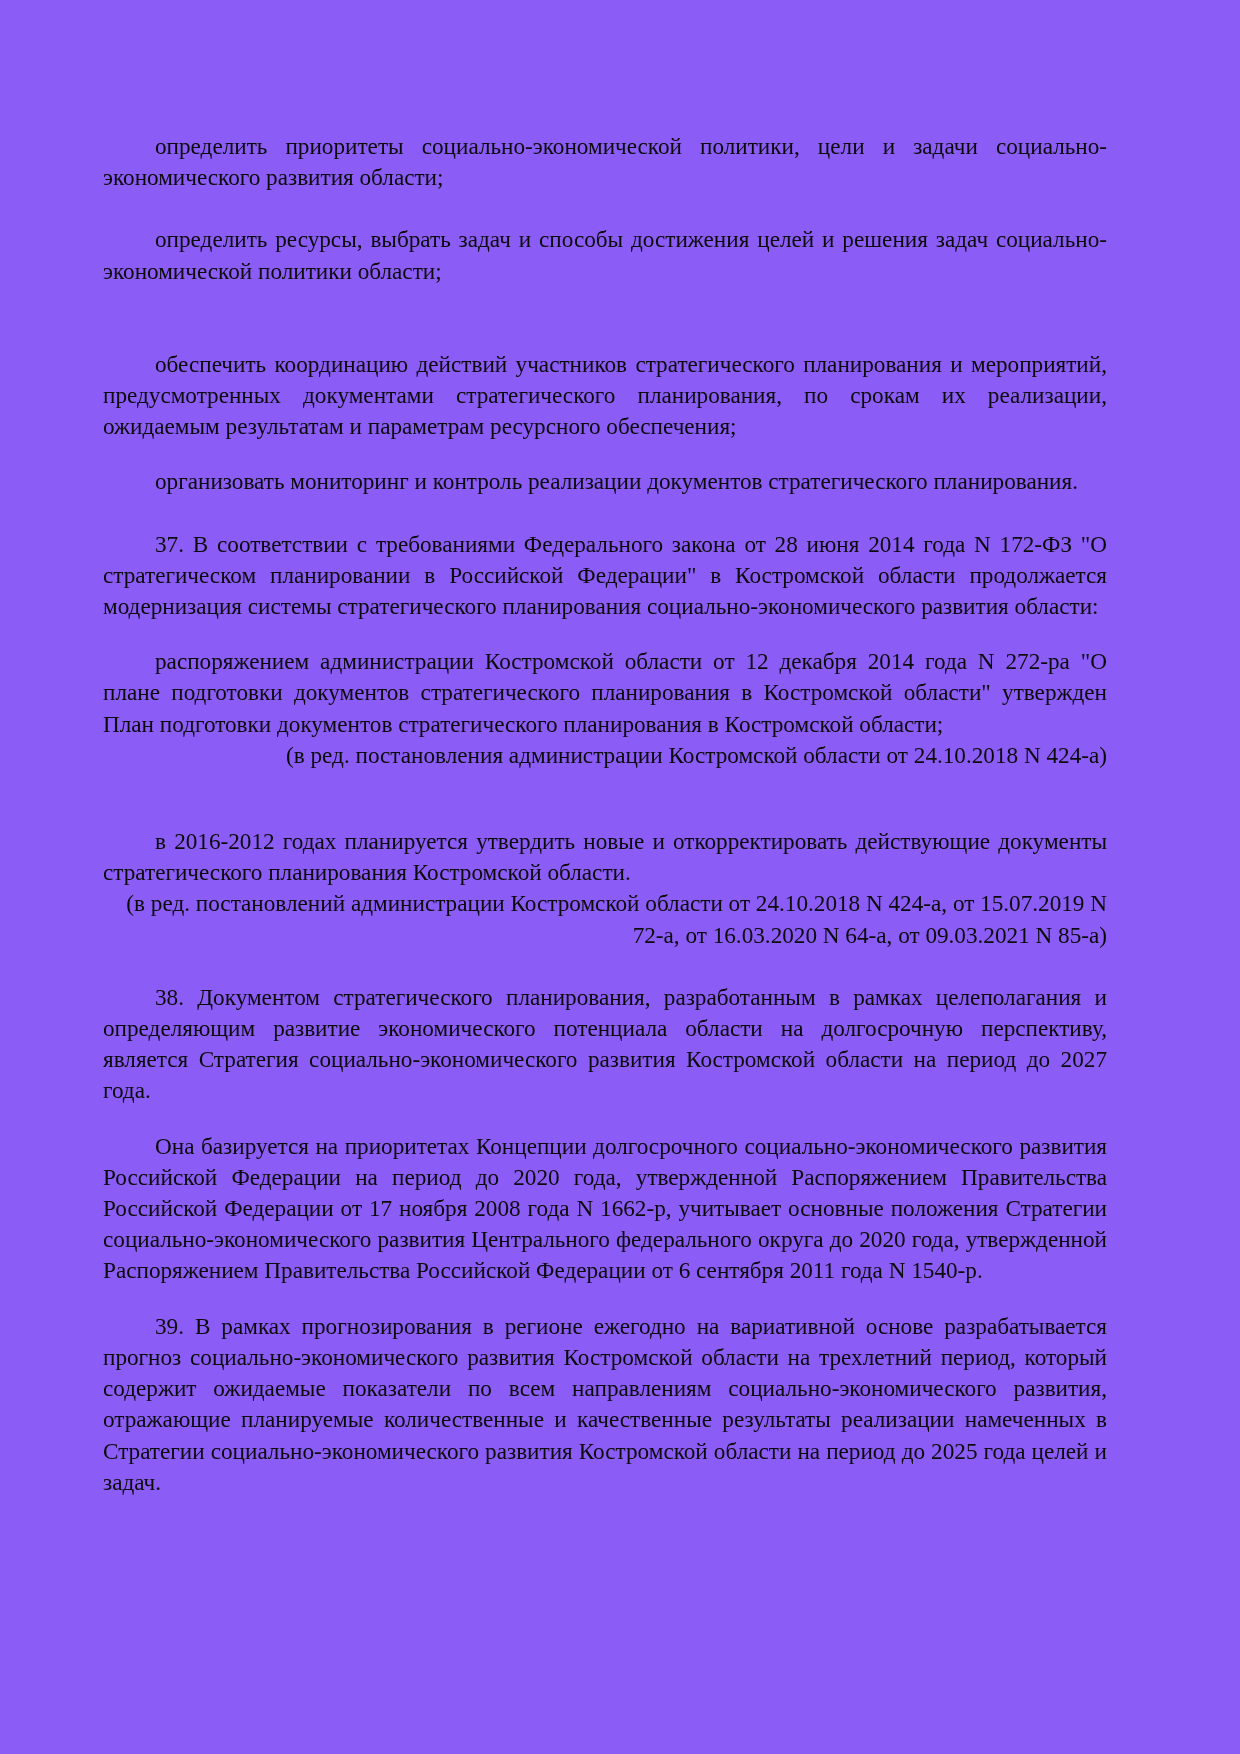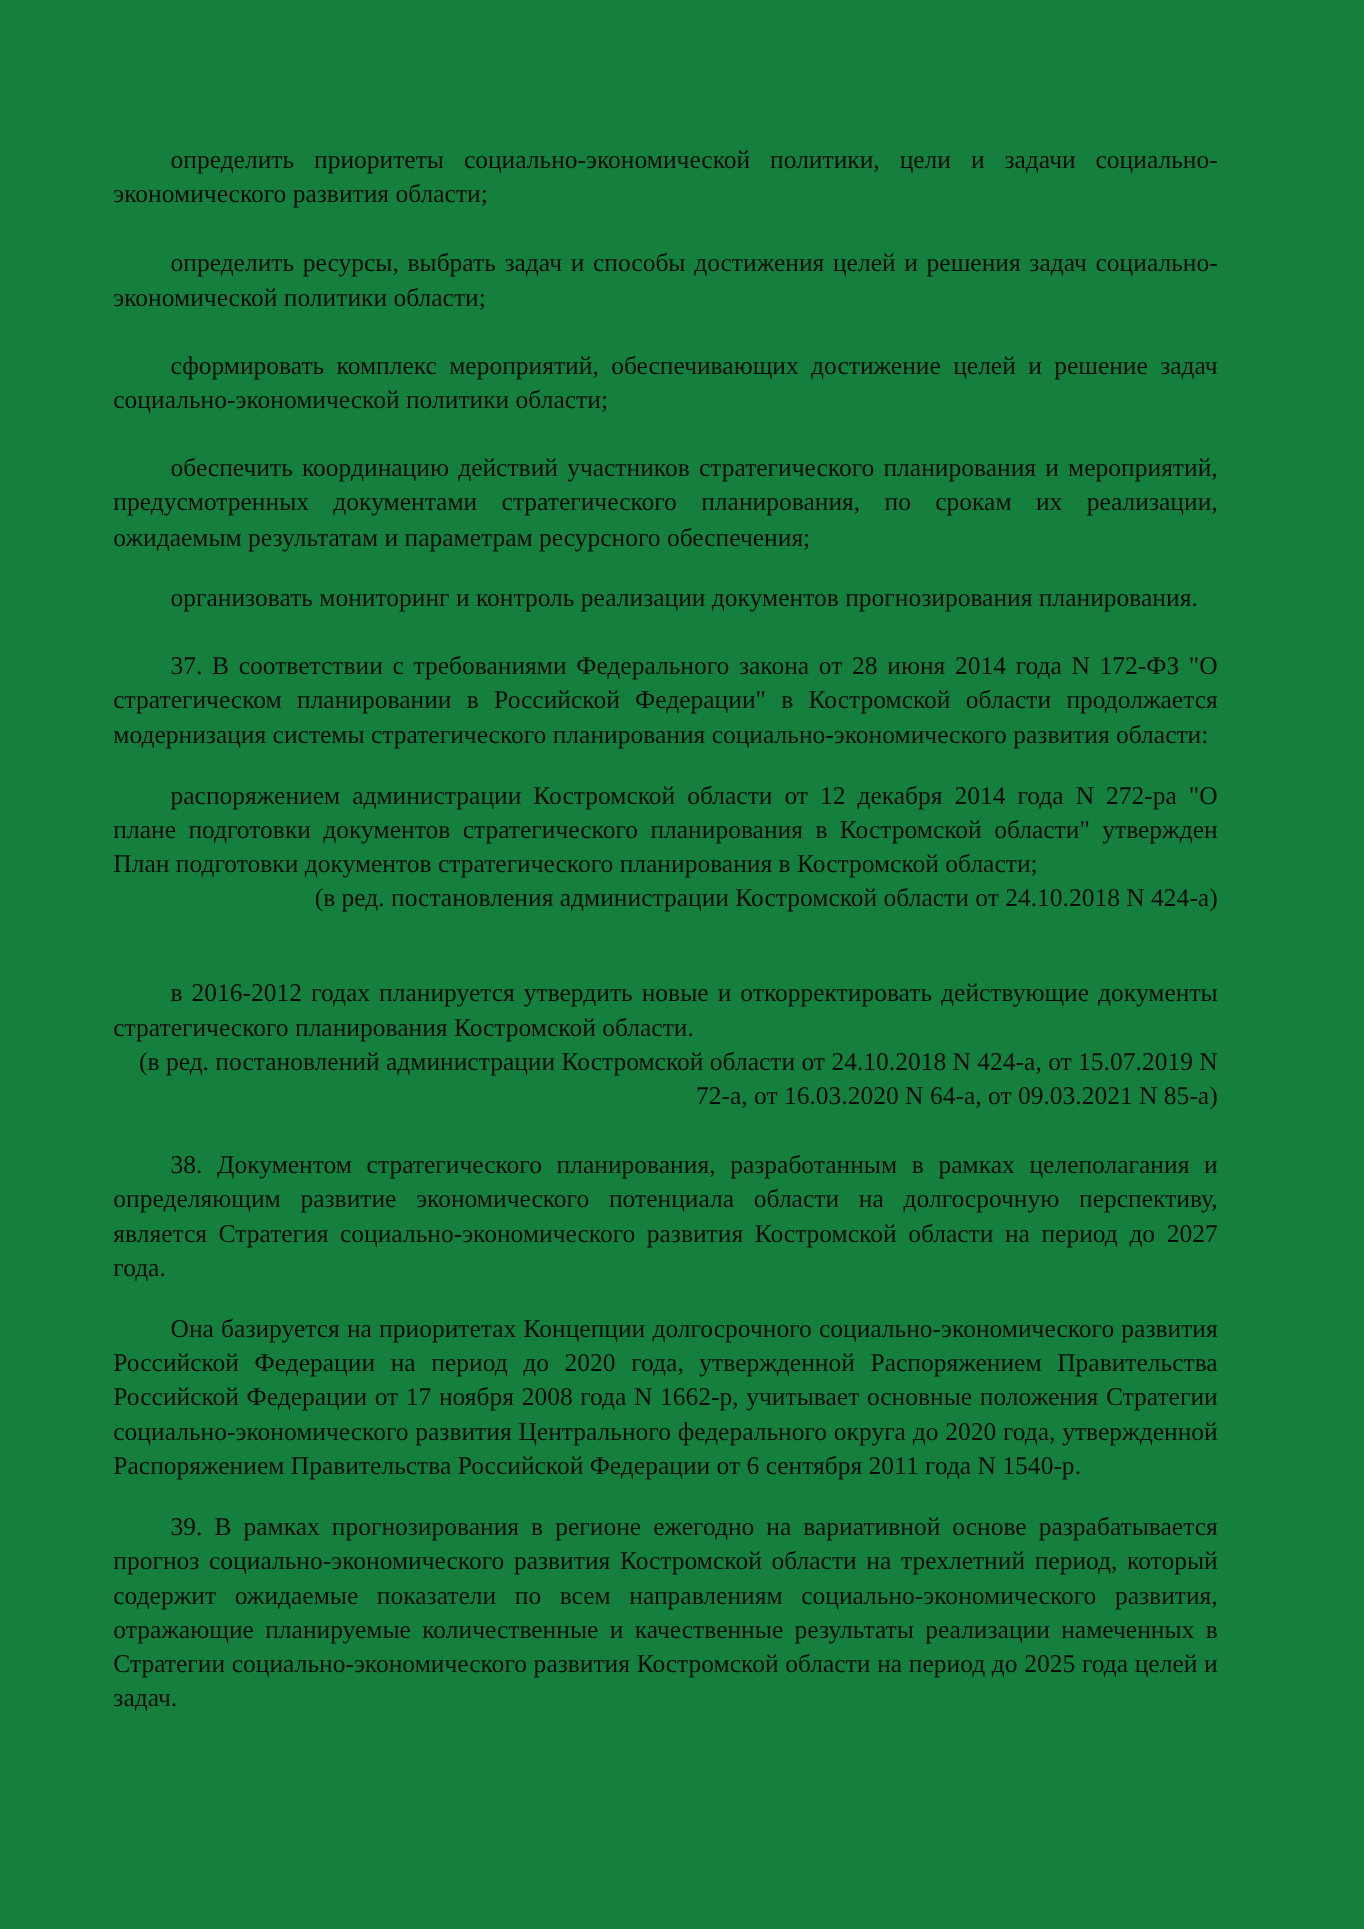--- a/index.html
+++ b/index.html
@@ -10,21 +10,21 @@
   }
   body {
     font-family: "Liberation Serif", "DejaVu Serif", serif;
     color: #0b0b0b;
   }
   .page {
     position: relative;
     width: 1240px;
     height: 1754px;
     margin: 0 auto;
-    background: #15803d;
+    background: #8b5cf6;
     box-sizing: border-box;
     overflow: hidden;
   }
   .text-column {
     position: absolute;
     left: 103px;
     top: 131px;
     width: 1004px;
   }
   .para {
@@ -56,29 +56,28 @@
   <div class="text-column">
 
     <p class="para indent">определить приоритеты социально-экономической политики, цели и задачи социально-экономического развития области;</p>
 
     <div class="gap-lg"></div>
 
     <p class="para indent">определить ресурсы, выбрать задач и способы достижения целей и решения задач социально-экономической политики области;</p>
 
     <div class="gap-lg"></div>
 
-    <p class="para indent">сформировать комплекс мероприятий, обеспечивающих достижение целей и решение задач социально-экономической политики области;</p>
 
     <div class="gap-lg"></div>
 
     <p class="para indent">обеспечить координацию действий участников стратегического планирования и мероприятий, предусмотренных документами стратегического планирования, по срокам их реализации, ожидаемым результатам и параметрам ресурсного обеспечения;</p>
 
     <div class="gap-md"></div>
 
-    <p class="para indent">организовать мониторинг и контроль реализации документов прогнозирования планирования.</p>
+    <p class="para indent">организовать мониторинг и контроль реализации документов стратегического планирования.</p>
 
     <div class="gap-lg"></div>
 
     <p class="para indent">37. В соответствии с требованиями Федерального закона от 28 июня 2014 года N 172-ФЗ "О стратегическом планировании в Российской Федерации" в Костромской области продолжается модернизация системы стратегического планирования социально-экономического развития области:</p>
 
     <div class="gap-md"></div>
 
     <p class="para indent">распоряжением администрации Костромской области от 12 декабря 2014 года N 272-ра "О плане подготовки документов стратегического планирования в Костромской области" утвержден План подготовки документов стратегического планирования в Костромской области;</p>
 
     <p class="note">(в ред. постановления администрации Костромской области от 24.10.2018 N 424-а)</p>

